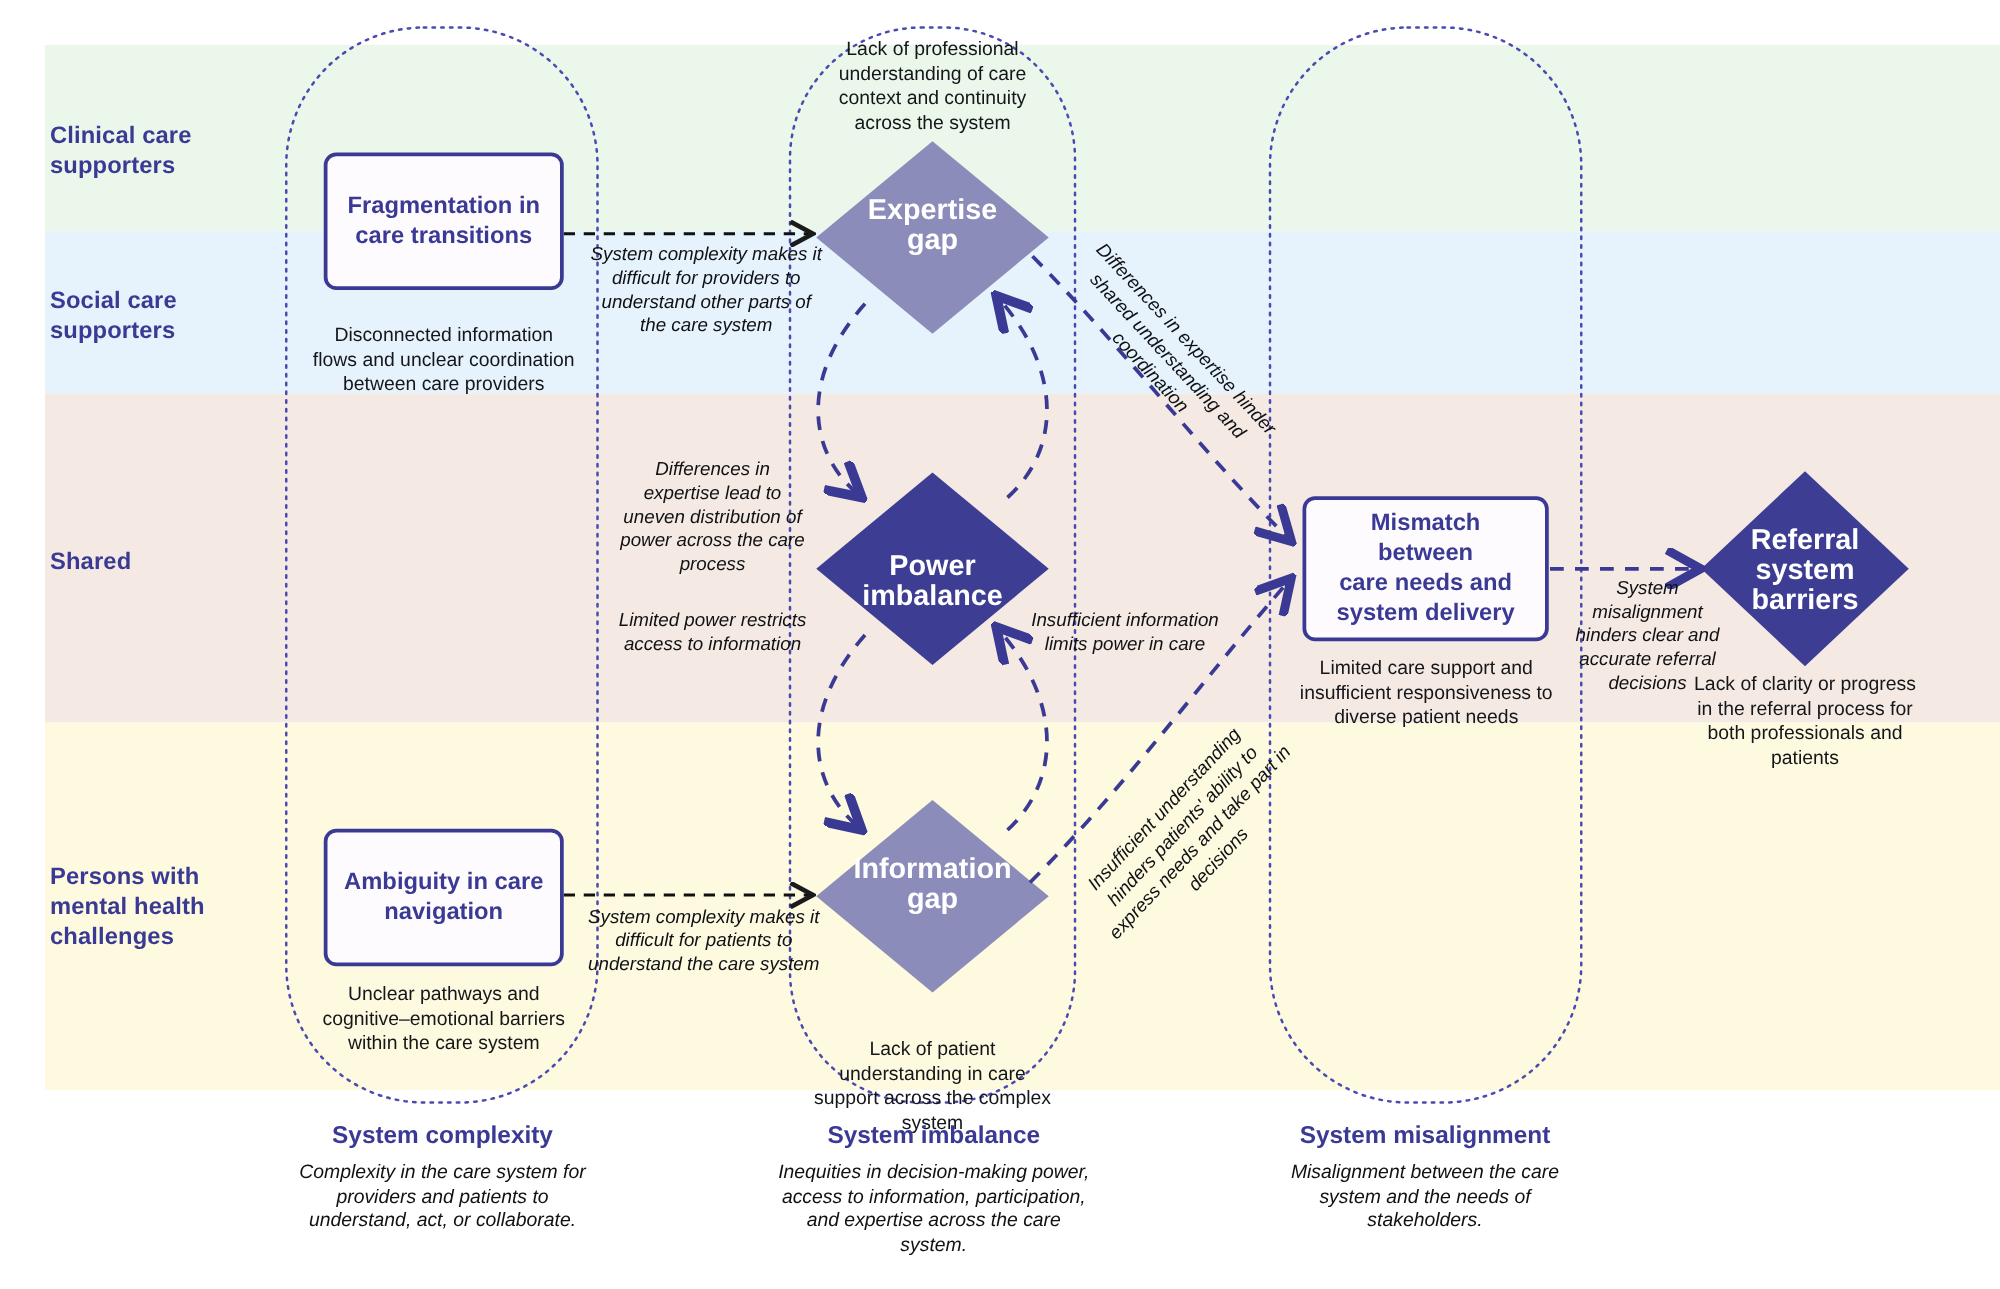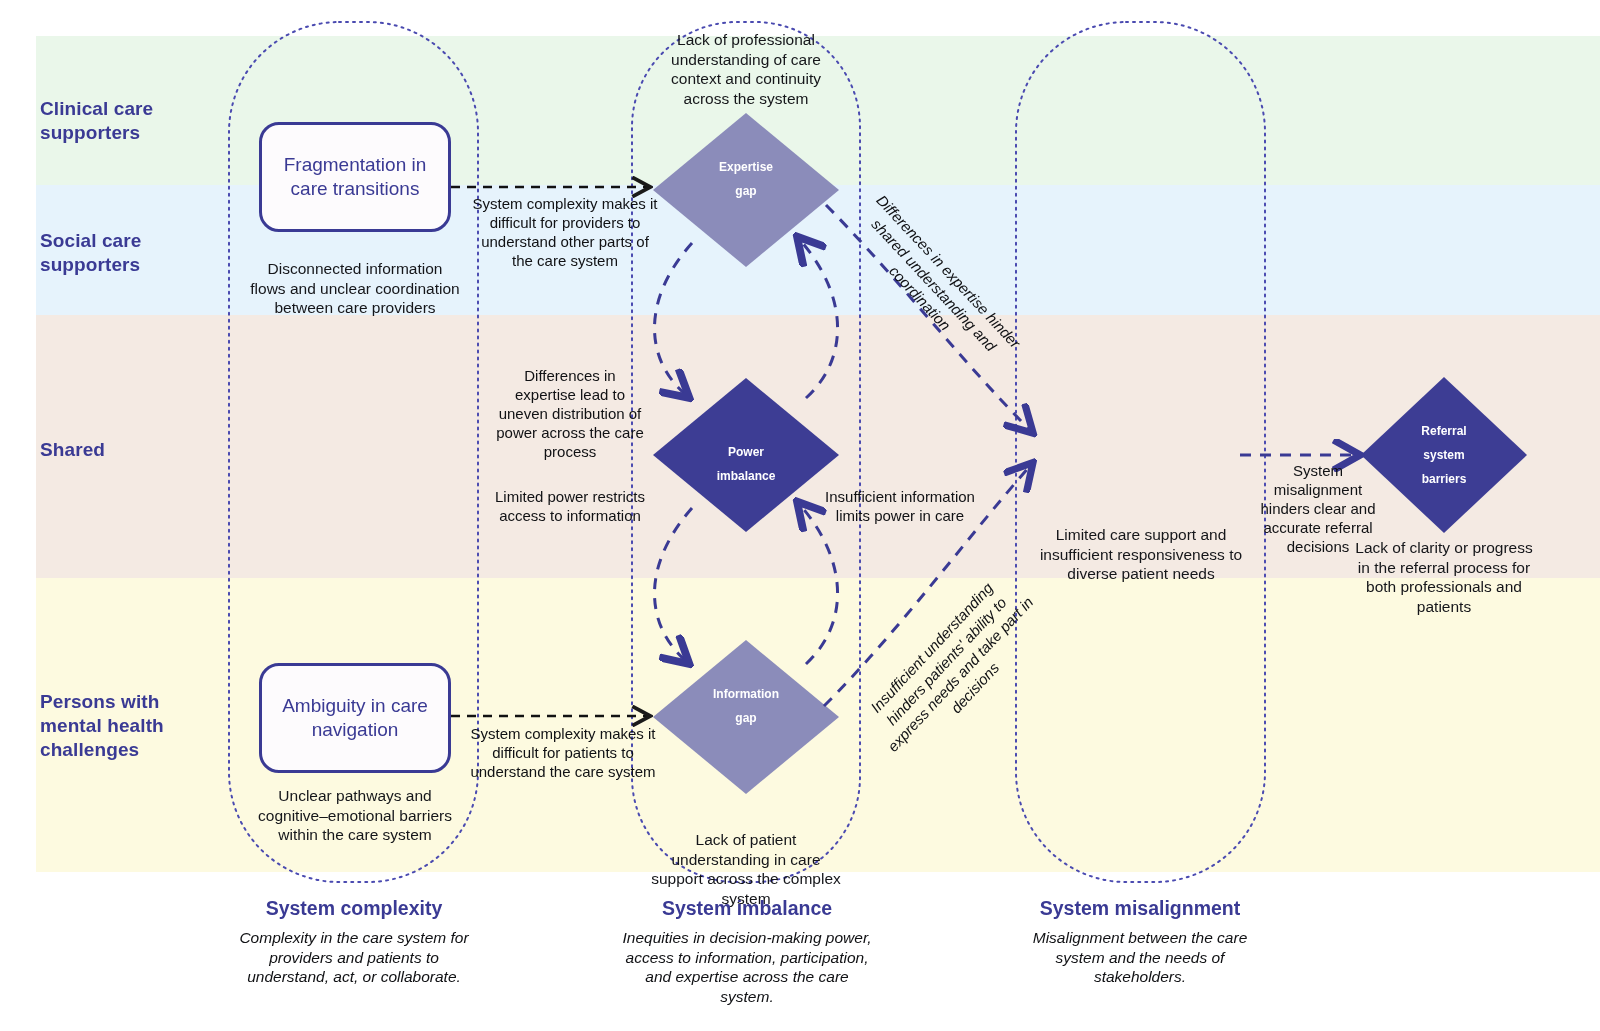--- a/index.html
+++ b/index.html
@@ -8,31 +8,31 @@
   #stage{position:absolute;inset:0;width:1600px;height:1031px;}
 
   .band{position:absolute;left:36px;width:1564px;}
   .band-label{position:absolute;left:40px;color:#3a3a94;font-weight:bold;
               font-size:19px;line-height:24px;letter-spacing:.1px;}
 
   svg.layer{position:absolute;left:0;top:0;width:1600px;height:1031px;overflow:visible;}
 
   .node{position:absolute;box-sizing:border-box;}
 
-  .rbox{border:3px solid #3a3a94;border-radius:20px;background:#fdfbfd;
+  .rbox{border:3px solid #3a3a94;border-radius:10px;background:#fdfbfd;
         display:flex;align-items:center;justify-content:center;text-align:center;
-        color:#3a3a94;font-weight:normal;font-size:19px;line-height:24px;padding:16px 12px;}
+        color:#3a3a94;font-weight:bold;font-size:19px;line-height:24px;padding:16px 12px;}
 
   .caption{position:absolute;text-align:center;color:#15161a;font-size:15.5px;
            line-height:19.5px;}
 
-  .dlabel{position:absolute;color:#ffffff;font-weight:bold;font-size:12px;
+  .dlabel{position:absolute;color:#ffffff;font-weight:bold;font-size:23px;
           line-height:24px;text-align:center;width:100%;left:0;}
 
-  .edgelabel{position:absolute;font-size:15px;line-height:19px;
+  .edgelabel{position:absolute;font-style:italic;font-size:15px;line-height:19px;
              color:#101114;text-align:center;}
 
   .rot{position:absolute;font-style:italic;font-size:15px;line-height:19.5px;
        color:#101114;text-align:center;transform-origin:0 0;white-space:nowrap;}
 
   .grp-title{position:absolute;text-align:center;color:#3a3a94;font-weight:bold;
              font-size:19.5px;line-height:24px;}
   .grp-desc{position:absolute;text-align:center;font-style:italic;font-size:15.5px;
             line-height:19.5px;color:#101114;}
 </style>
@@ -117,20 +117,27 @@
   <div class="caption" style="left:249px;top:259px;width:212px;">Disconnected information flows and unclear coordination between care providers</div>
 
   <div class="node rbox" style="left:259px;top:663px;width:192px;height:110px;">
     <div>
       <div>Ambiguity in care</div>
       <div>navigation</div>
     </div>
   </div>
   <div class="caption" style="left:249px;top:786px;width:212px;">Unclear pathways and cognitive–emotional barriers within the care system</div>
 
+  <div class="node rbox" style="left:1042px;top:397px;width:197px;height:116px;">
+    <div>
+      <div>Mismatch between</div>
+      <div>care needs and</div>
+      <div>system delivery</div>
+    </div>
+  </div>
   <div class="caption" style="left:1032px;top:525px;width:218px;">Limited care support and insufficient responsiveness to diverse patient needs</div>
 
   <div class="node" style="left:653px;top:155px;width:186px;">
     <div class="dlabel" style="position:relative;">Expertise</div>
     <div class="dlabel" style="position:relative;">gap</div>
   </div>
   <div class="caption" style="left:648px;top:30px;width:196px;">Lack of professional understanding of care context and continuity across the system</div>
 
   <div class="node" style="left:653px;top:420px;width:186px;">
     <div class="dlabel" style="position:relative;margin-top:20px;">Power</div>

